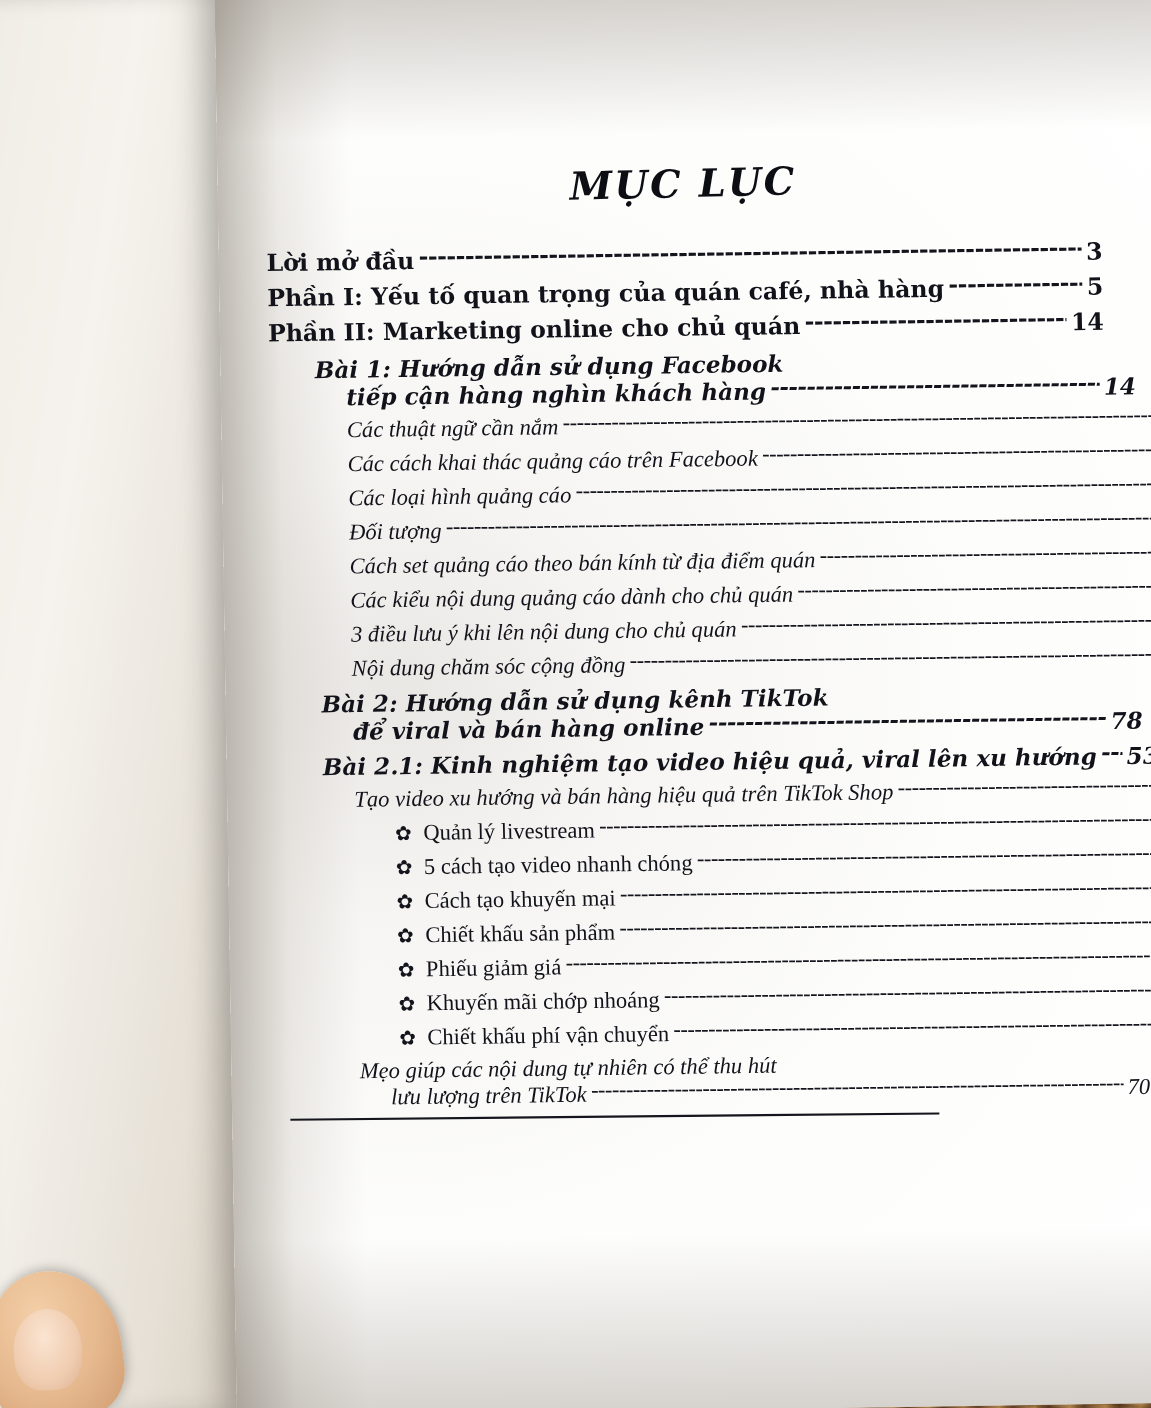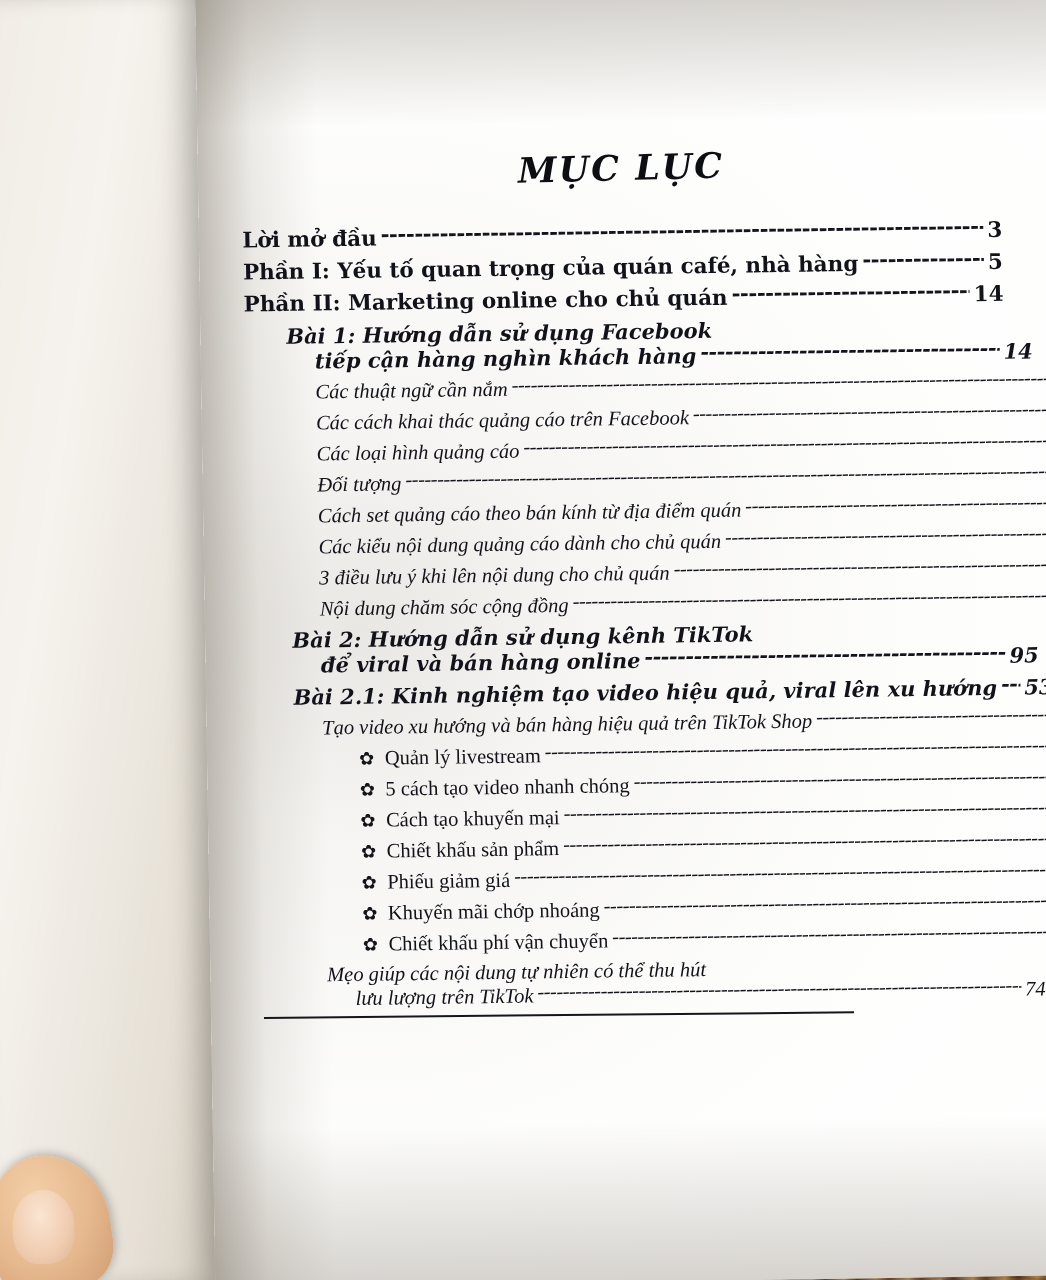--- a/index.html
+++ b/index.html
@@ -308,21 +308,21 @@
         </div>
         <div class="row lv-sub">
           <span class="label">Nội dung chăm sóc cộng đồng</span>
           <span class="leader"></span>
         </div>
         <div class="wrap2 lv-lesson">
           <span class="first-line">Bài 2: Hướng dẫn sử dụng kênh TikTok</span>
           <div class="row" style="padding-left: 28px;">
             <span class="label">để viral và bán hàng online</span>
             <span class="leader"></span>
-            <span class="page-no">95</span>
+            <span class="page-no">78</span>
           </div>
         </div>
         <div class="row lv-lesson">
           <span class="label">Bài 2.1: Kinh nghiệm tạo video hiệu quả, viral lên xu hướng</span>
           <span class="leader"></span>
           <span class="page-no">53</span>
         </div>
         <div class="row lv-sub">
           <span class="label">Tạo video xu hướng và bán hàng hiệu quả trên TikTok Shop</span>
           <span class="leader"></span>
@@ -353,21 +353,21 @@
         </div>
         <div class="row lv-bullet">
           <span class="label"><span class="flower">✿</span><span>Chiết khấu phí vận chuyển</span></span>
           <span class="leader"></span>
         </div>
         <div class="wrap2 lv-sub">
           <span class="first-line">Mẹo giúp các nội dung tự nhiên có thể thu hút</span>
           <div class="row" style="padding-left: 28px;">
             <span class="label">lưu lượng trên TikTok</span>
             <span class="leader"></span>
-            <span class="page-no">74</span>
+            <span class="page-no">70</span>
           </div>
         </div>
         <div class="underline-rule"></div>
       </div>
   </div>
 </div>
 
 <div class="thumb">
   <div class="thumb-nail"></div>
 </div>

